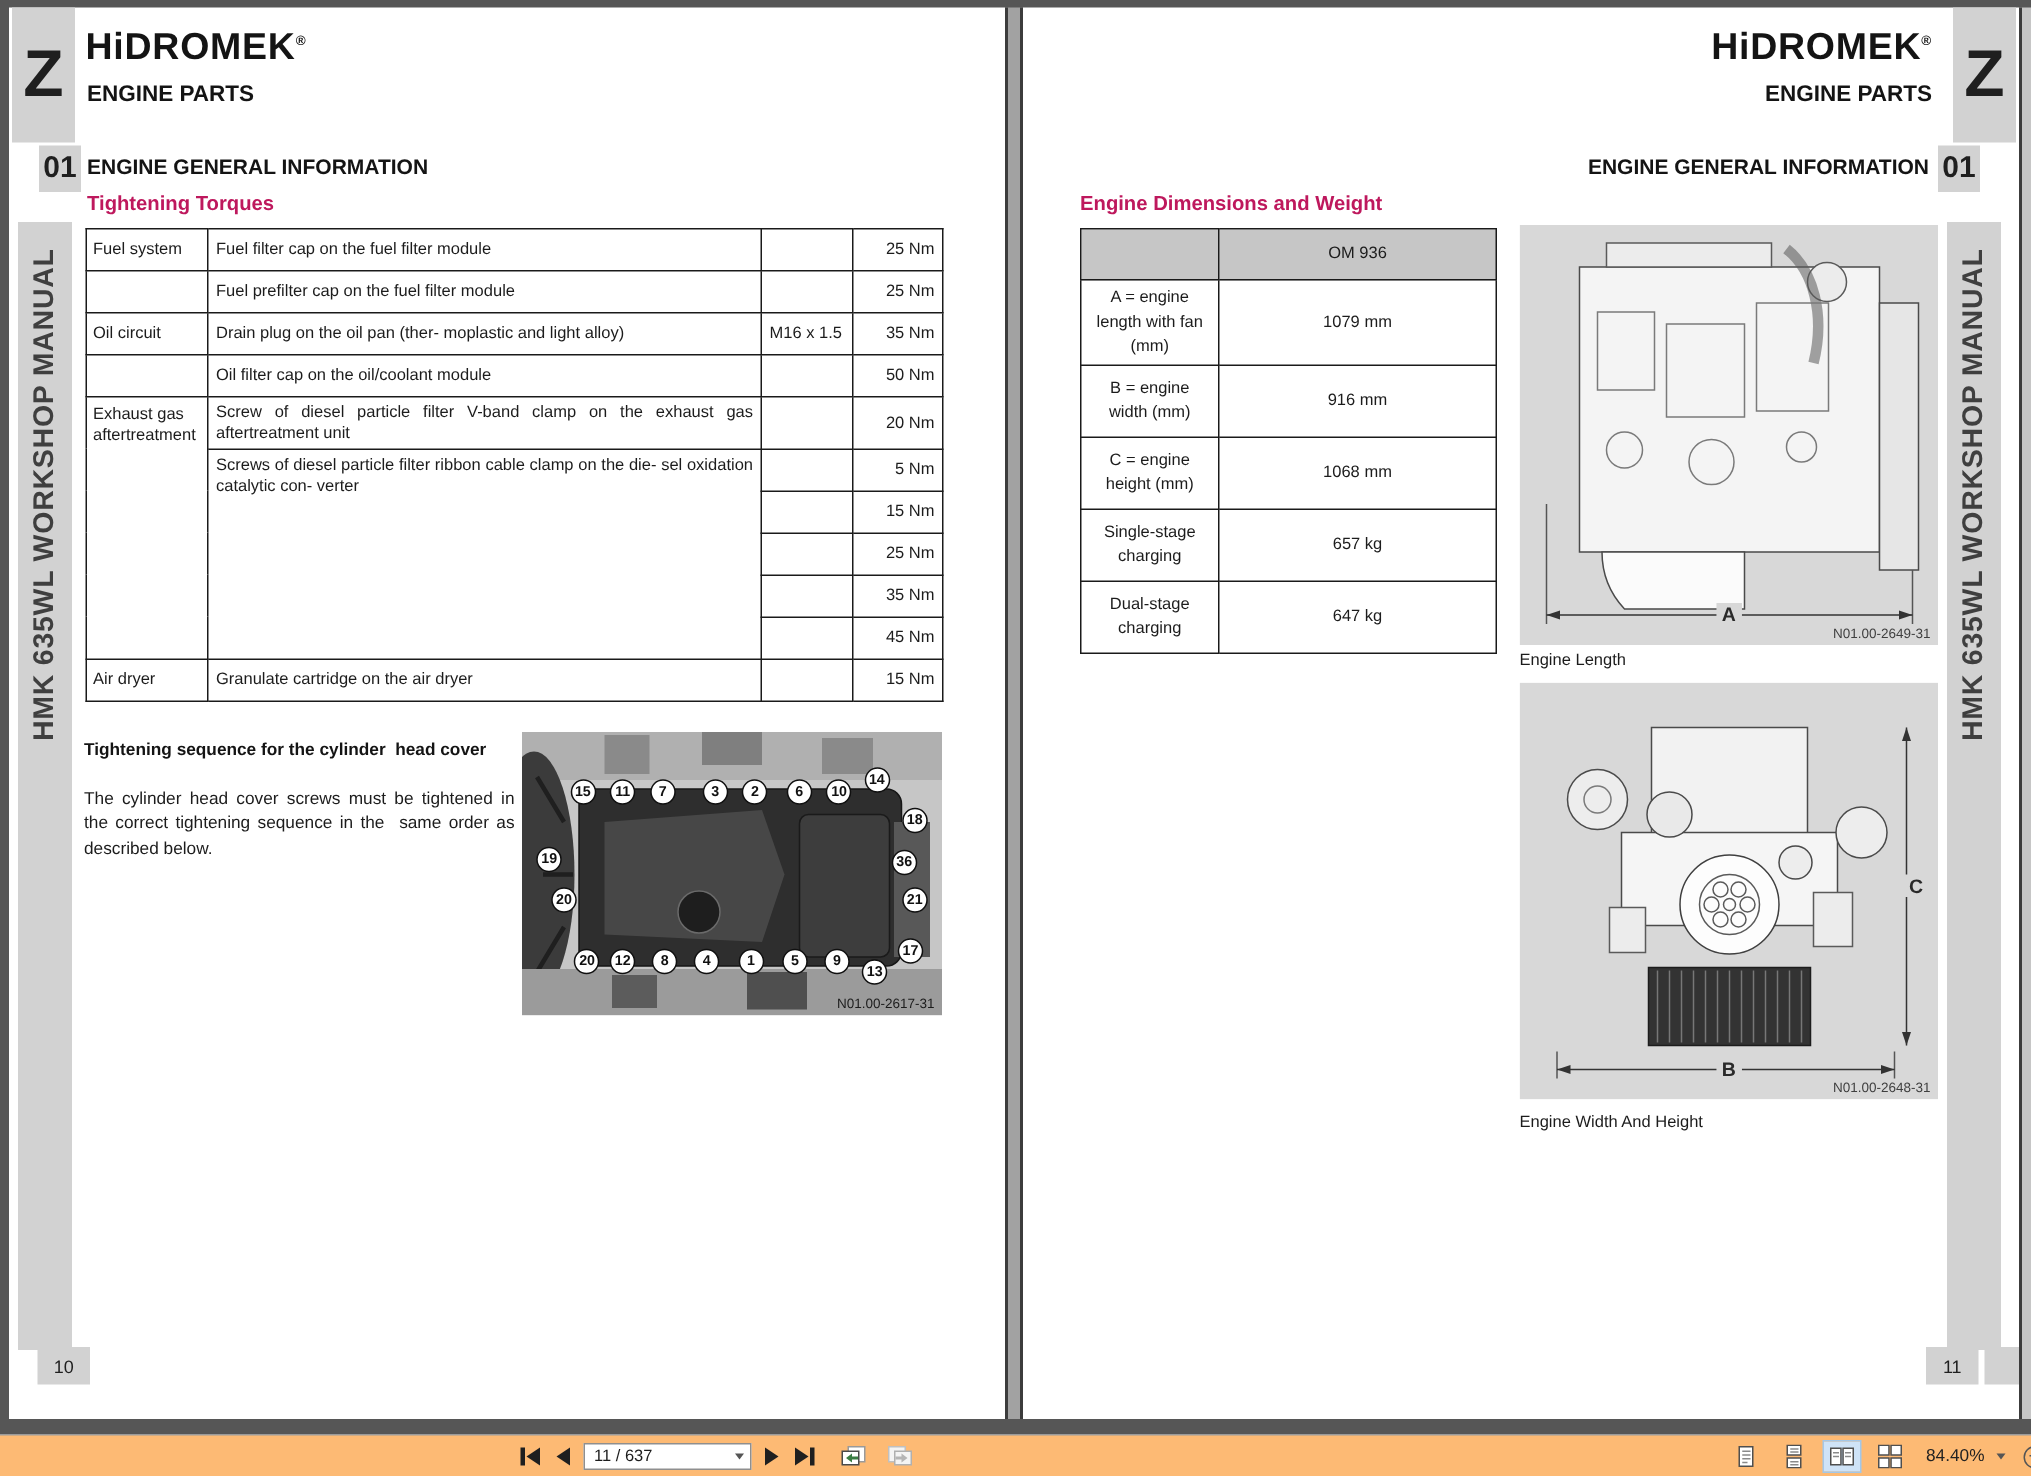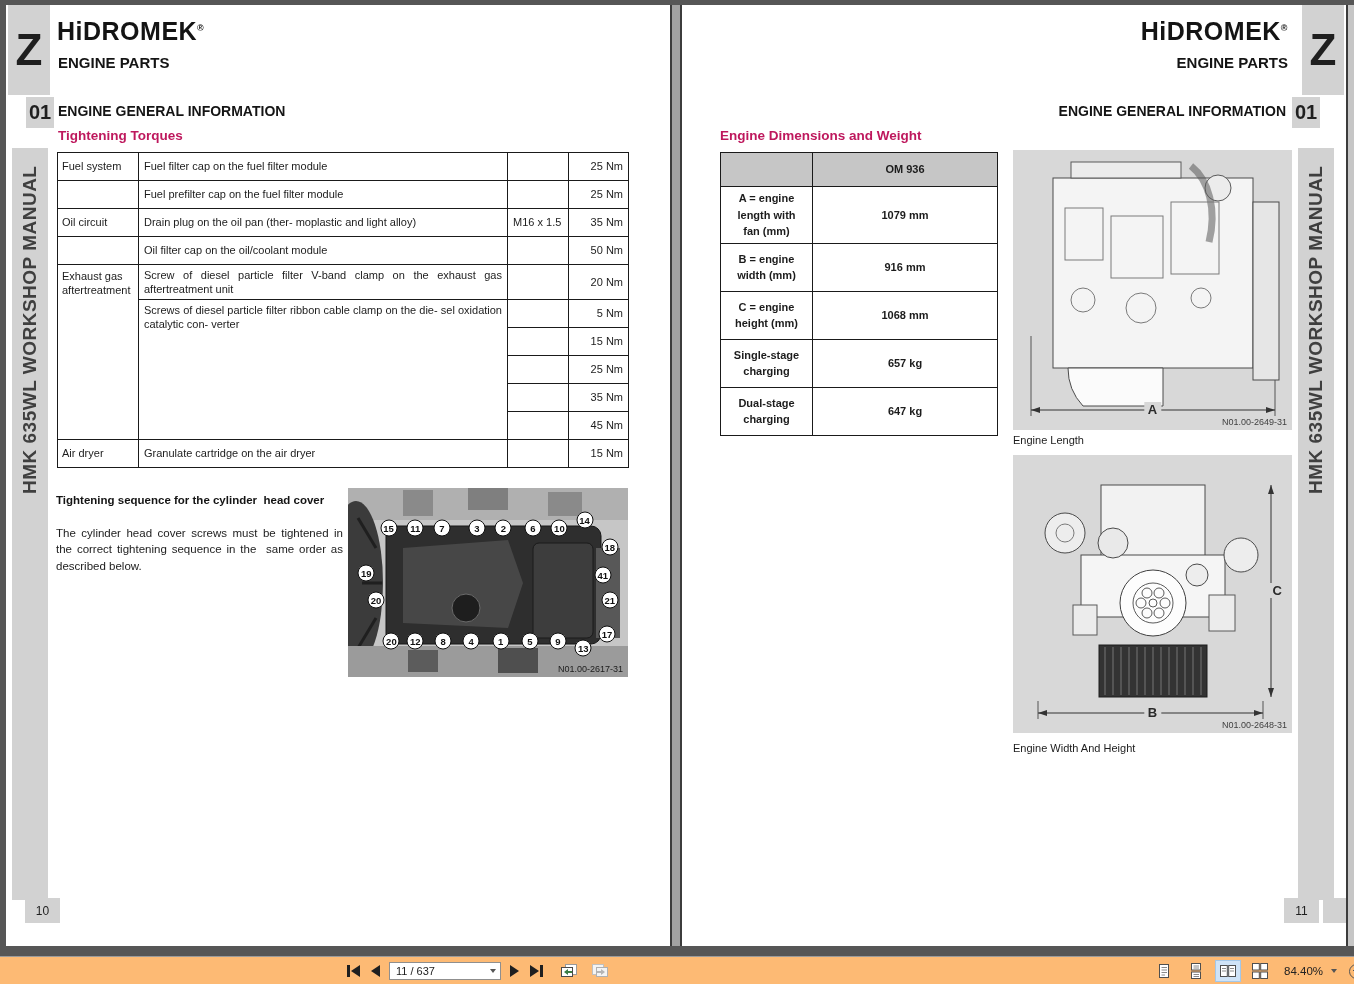--- a/index.html
+++ b/index.html
@@ -48,21 +48,21 @@
   table.torque td.cat.span-top { vertical-align:top; padding-top:4px; }
   table.torque td.desc { text-align:justify; }
   table.torque td.desc.span-top { vertical-align:top; padding-top:3px; }
   table.torque td.thread { text-align:left; }
   table.torque td.torq { text-align:right;margin-left:43px; }
 
   
   table.dims { position:absolute; left:38px; top:147px; width:277px;
                border-collapse:collapse; table-layout:fixed; font-size:11px; color:#1c1c1c; }
   table.dims td, table.dims th { border:1px solid #1a1a1a; text-align:center; vertical-align:middle;
-               padding:3px 8px; font-weight:bold; line-height:1.5; }
+               padding:3px 8px; font-weight:normal; line-height:1.5; }
   table.dims tr.hdr { height:34px; }
   table.dims tr.hdr td { background:#c6c6c6; }
   table.dims tr.body-row { height:48px; }
 
   
   .seq-heading { position:absolute; left:50px; top:489px; width:300px; font-size:11.5px;
                  font-weight:bold; color:#141414; white-space:pre-wrap; }
   .seq-body { position:absolute; left:50px; top:520px; width:287px; font-size:11.5px;
               color:#1c1c1c; line-height:1.42; text-align:justify; white-space:pre-wrap; }
   .fig-caption { position:absolute; font-size:11px; color:#1c1c1c; }
@@ -216,21 +216,21 @@
       <div style="position:absolute; inset:0;">
           <div class="callout" style="left: 14.5%; top: 21%;">15</div>
           <div class="callout" style="left: 24%; top: 21%;">11</div>
           <div class="callout" style="left: 33.5%; top: 21%;">7</div>
           <div class="callout" style="left: 46%; top: 21%;">3</div>
           <div class="callout" style="left: 55.5%; top: 21%;">2</div>
           <div class="callout" style="left: 66%; top: 21%;">6</div>
           <div class="callout" style="left: 75.5%; top: 21%;">10</div>
           <div class="callout" style="left: 84.5%; top: 17%;">14</div>
           <div class="callout" style="left: 93.5%; top: 31%;">18</div>
-          <div class="callout" style="left: 91%; top: 46%;">41</div>
+          <div class="callout" style="left: 91%; top: 46%;">36</div>
           <div class="callout" style="left: 93.5%; top: 59%;">21</div>
           <div class="callout" style="left: 92.5%; top: 77%;">17</div>
           <div class="callout" style="left: 6.5%; top: 45%;">19</div>
           <div class="callout" style="left: 10%; top: 59%;">20</div>
           <div class="callout" style="left: 15.5%; top: 81%;">20</div>
           <div class="callout" style="left: 24%; top: 81%;">12</div>
           <div class="callout" style="left: 34%; top: 81%;">8</div>
           <div class="callout" style="left: 44%; top: 81%;">4</div>
           <div class="callout" style="left: 54.5%; top: 81%;">1</div>
           <div class="callout" style="left: 65%; top: 81%;">5</div>

